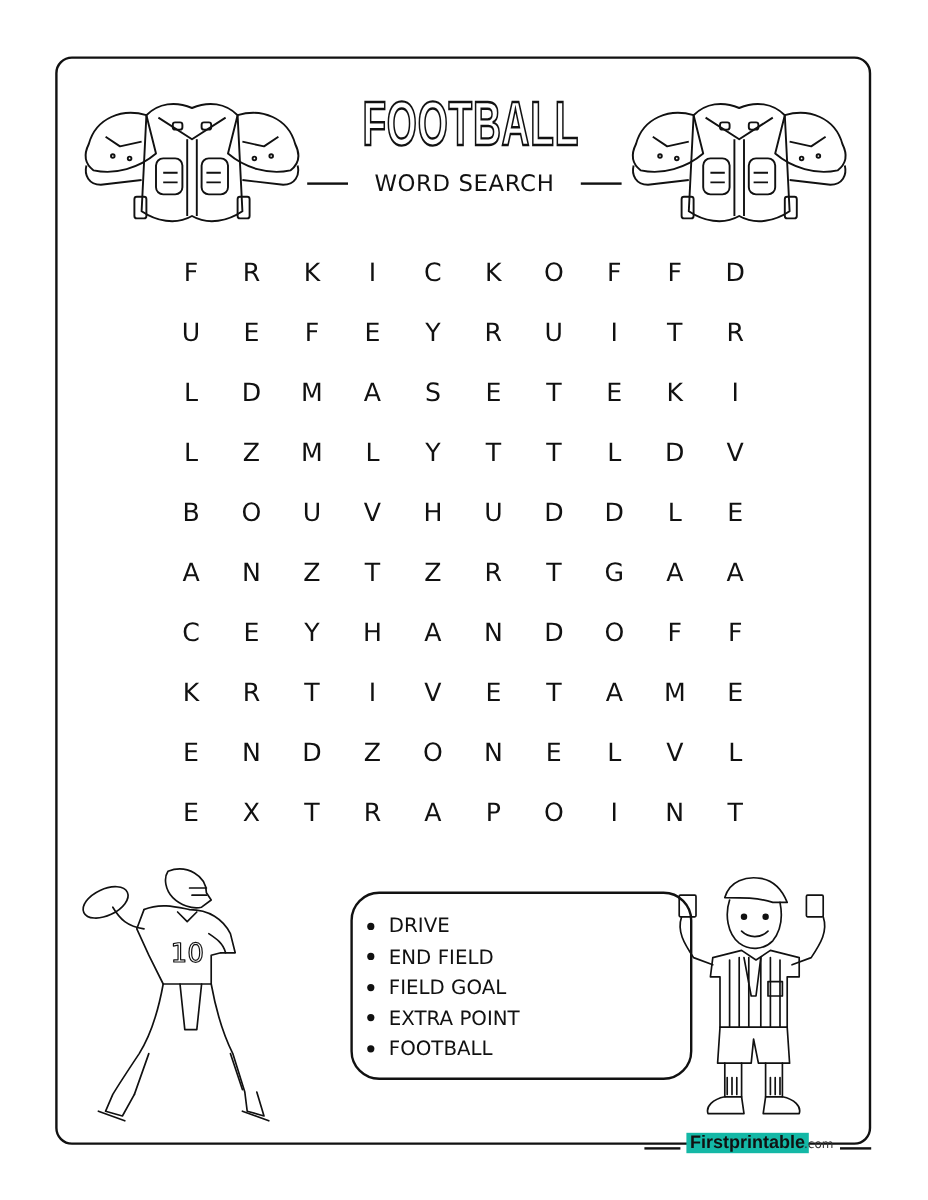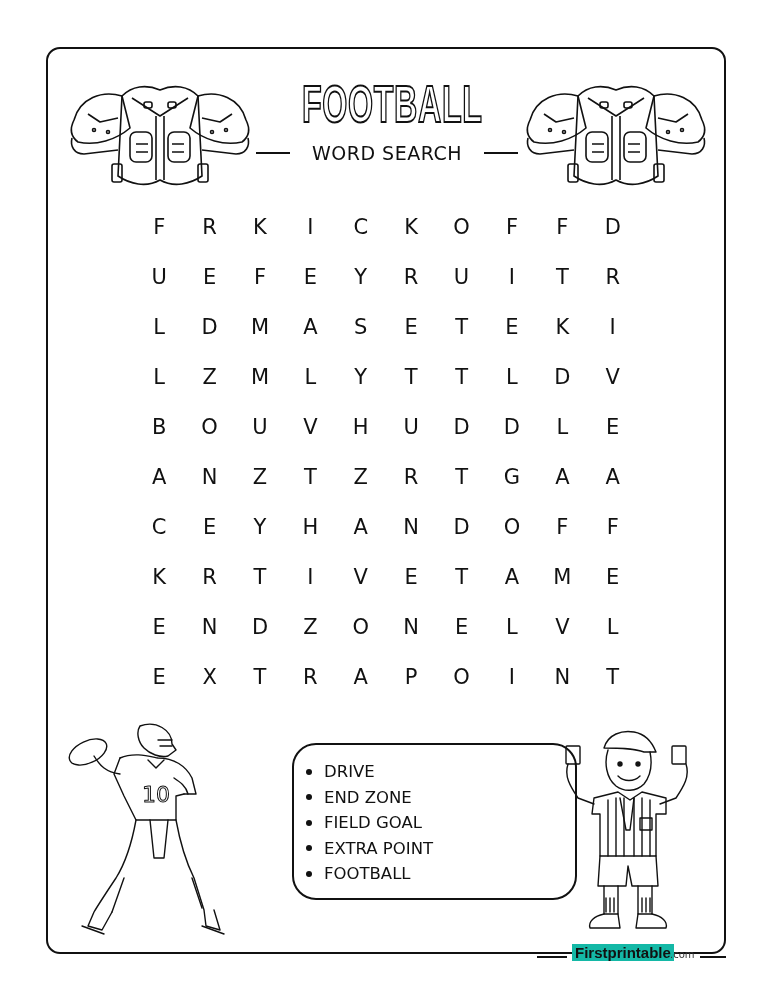--- a/index.html
+++ b/index.html
@@ -257,21 +257,21 @@
 </svg>
 
 <div class="wordbox">
   <div class="col c1" id="col1">
       <div class="word">
         <span class="bullet"></span>
         <span>DRIVE</span>
       </div>
       <div class="word">
         <span class="bullet"></span>
-        <span>END ZONE</span>
+        <span>END FIELD</span>
       </div>
       <div class="word">
         <span class="bullet"></span>
         <span>FIELD GOAL</span>
       </div>
       <div class="word">
         <span class="bullet"></span>
         <span>EXTRA POINT</span>
       </div>
       <div class="word">

